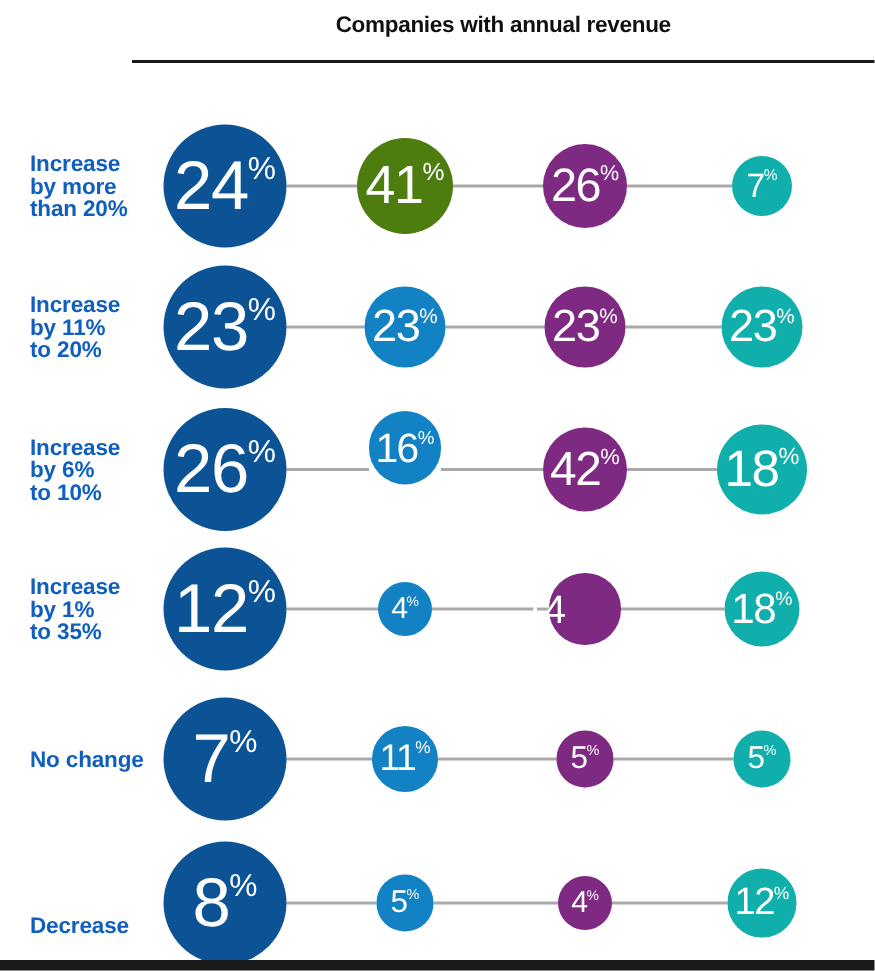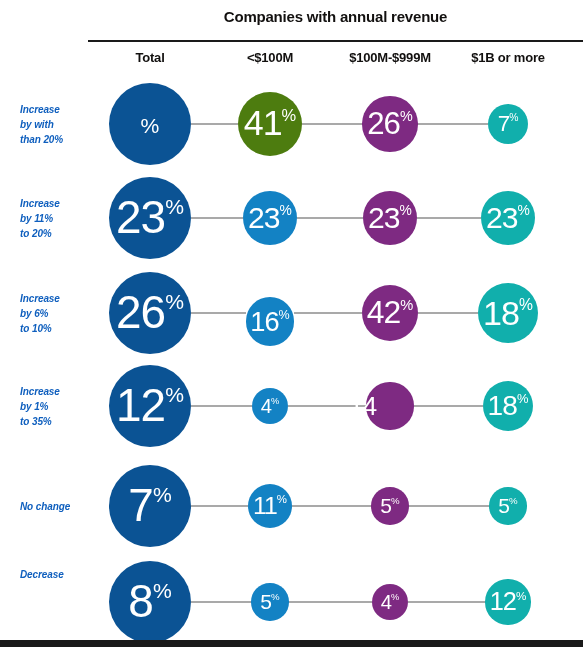--- a/index.html
+++ b/index.html
@@ -32,25 +32,24 @@
     position:absolute;top:0;
     font-size:13px;font-weight:bold;color:#12100f;
     text-align:center;letter-spacing:-.2px;
     white-space:nowrap;
   }
 
   
   .row{position:absolute;left:0;width:583px;}
   .row-label{
     position:absolute;left:20px;
-    font-size:10px;font-weight:bold;color:#0f5fbe;
+    font-size:15px;font-weight:bold;color:#0f5fbe;
     line-height:15px;
     width:78px;
     letter-spacing:-.1px;
-    font-style:italic;
   }
   .connector{
     position:absolute;
     height:1.5px;background:#a9a9a9;
   }
   .bubble{
     position:absolute;
     border-radius:50%;
     display:flex;align-items:center;justify-content:center;
     box-sizing:border-box;
@@ -78,39 +77,34 @@
 </style>
 </head>
 <body>
 
 <div id="chart-root">
 
   <div class="chart-title">Companies with annual revenue</div>
 
   <div class="header-rule"></div>
 
-  <div class="col-headers" id="col-headers">
-      <div class="col-header" style="left: -8px; width: 140px;">Total</div>
-      <div class="col-header" style="left: 112px; width: 140px;">&lt;$100M</div>
-      <div class="col-header" style="left: 232px; width: 140px;">$100M-$999M</div>
-      <div class="col-header" style="left: 350px; width: 140px;">$1B or more</div>
-    </div>
 
   <div id="rows-container">
       <div class="row" style="top: 0px;">
         <div class="row-label" style="color: rgb(15, 95, 190); top: 101.5px;">
           <div>Increase</div>
-          <div>by with</div>
+          <div>by more</div>
           <div>than 20%</div>
         </div>
         <div class="connector" style="background: rgb(169, 169, 169); left: 191px; width: 47px; top: 123.25px;"></div>
         <div class="connector" style="background: rgb(169, 169, 169); left: 302px; width: 60.1465px; top: 123.25px;"></div>
         <div class="connector" style="background: rgb(169, 169, 169); left: 417.854px; width: 70.0933px; top: 123.25px;"></div>
         <div class="bubble" style="background: rgb(11, 83, 148); width: 82px; height: 82px; left: 109px; top: 83px;">
           <div class="val" style="font-size: 45.92px;">
+            <span class="num">24</span>
             <span class="pct" style="font-size: 21.1232px; top: 1.3776px;">%</span>
           </div>
         </div>
         <div class="bubble" style="background: #4d7c0f; width: 64px; height: 64px; left: 238px; top: 92px;">
           <div class="val" style="font-size: 35.84px;">
             <span class="num">41</span>
             <span class="pct" style="font-size: 16.4864px; top: 1.0752px;">%</span>
           </div>
         </div>
         <div class="bubble" style="background: rgb(126, 42, 130); width: 55.707px; height: 55.707px; left: 362.146px; top: 96.1465px;">
@@ -168,21 +162,21 @@
         </div>
         <div class="connector" style="background: rgb(169, 169, 169); left: 191px; width: 54.6409px; top: 312.25px;"></div>
         <div class="connector" style="background: rgb(169, 169, 169); left: 294.359px; width: 67.1753px; top: 312.25px;"></div>
         <div class="connector" style="background: rgb(169, 169, 169); left: 418.466px; width: 59.0831px; top: 312.25px;"></div>
         <div class="bubble" style="background: rgb(11, 83, 148); width: 82px; height: 82px; left: 109px; top: 272px;">
           <div class="val" style="font-size: 45.92px;">
             <span class="num">26</span>
             <span class="pct" style="font-size: 21.1232px; top: 1.3776px;">%</span>
           </div>
         </div>
-        <div class="bubble" style="background: rgb(19, 130, 196); width: 48.7182px; height: 48.7182px; left: 245.641px; top: 297px;">
+        <div class="bubble" style="background: rgb(19, 130, 196); width: 48.7182px; height: 48.7182px; left: 245.641px; top: 274px;">
           <div class="val" style="font-size: 27.2822px;">
             <span class="num">16</span>
             <span class="pct" style="font-size: 12.5498px; top: 0.818466px;">%</span>
           </div>
         </div>
         <div class="bubble" style="background: rgb(126, 42, 130); width: 56.9311px; height: 56.9311px; left: 361.534px; top: 284.534px;">
           <div class="val" style="font-size: 31.8814px;">
             <span class="num">42</span>
             <span class="pct" style="font-size: 14.6654px; top: 0.956442px;">%</span>
           </div>
@@ -254,21 +248,21 @@
           </div>
         </div>
         <div class="bubble" style="background: rgb(17, 175, 172); width: 37.5012px; height: 37.5012px; left: 489.249px; top: 487.249px;">
           <div class="val" style="font-size: 21.0007px;">
             <span class="num">5</span>
             <span class="pct" style="font-size: 9.66031px; top: 0.63002px;">%</span>
           </div>
         </div>
       </div>
       <div class="row" style="top: 0px;">
-        <div class="row-label" style="color: rgb(15, 95, 190); top: 567px;">
+        <div class="row-label" style="color: rgb(15, 95, 190); top: 610px;">
           <div>Decrease</div>
         </div>
         <div class="connector" style="background: rgb(169, 169, 169); left: 191px; width: 60.2494px; top: 601.25px;"></div>
         <div class="connector" style="background: rgb(169, 169, 169); left: 288.751px; width: 83.2494px; top: 601.25px;"></div>
         <div class="connector" style="background: rgb(169, 169, 169); left: 408px; width: 77.3448px; top: 601.25px;"></div>
         <div class="bubble" style="background: rgb(11, 83, 148); width: 82px; height: 82px; left: 109px; top: 561px;">
           <div class="val" style="font-size: 45.92px;">
             <span class="num">8</span>
             <span class="pct" style="font-size: 21.1232px; top: 1.3776px;">%</span>
           </div>

